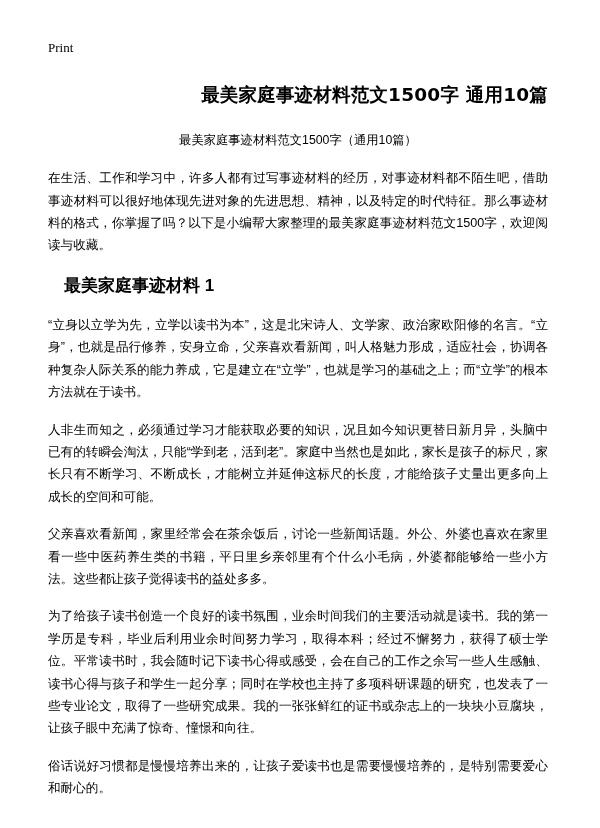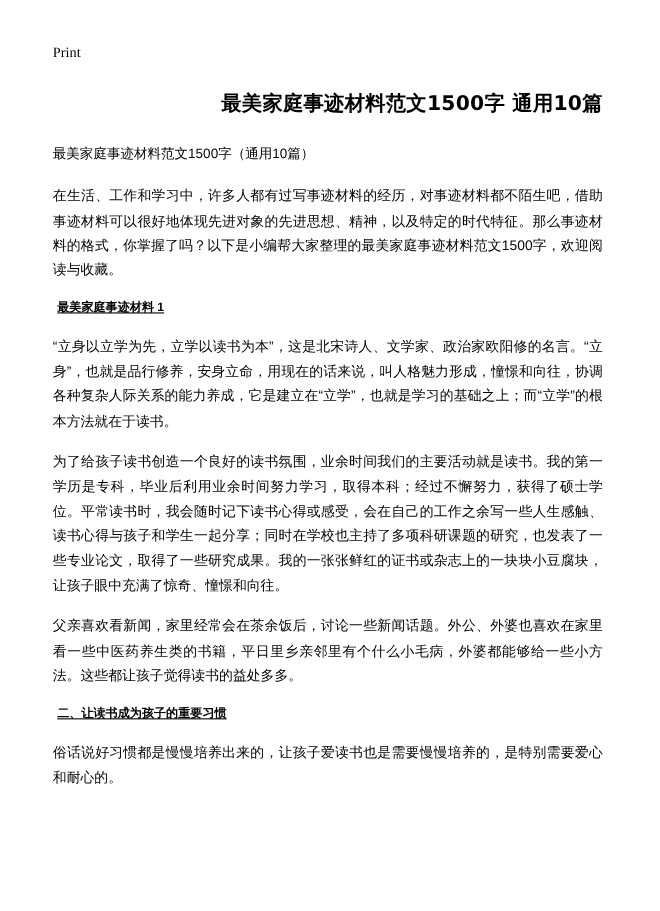--- a/index.html
+++ b/index.html
@@ -34,50 +34,50 @@
     font-size: 18.5px;
     text-align: right;
     letter-spacing: 0.2px;
     margin: 0 0 24px 0;
     line-height: 1.4;
   }
   .subtitle {
     font-size: 12.3px;
     line-height: 1.6;
     margin: 0 0 16px 0;
+    text-align: center;
   }
   p.body-text {
     font-size: 12.6px;
     line-height: 1.78;
     margin: 12px 0 15px 0;
     text-align: justify;
     text-justify: inter-ideograph;
   }
   h2.section-head {
-    font-size: 11px;
+    font-size: 17px;
     font-weight: bold;
     line-height: 1.6;
-    margin: 0 0 15px 4px;
-    text-decoration: underline;
+    margin: 0 0 15px 16px;
   }
 </style>
 </head>
 <body>
 
 <div class="page">
 
   <div class="print-label">Print</div>
 
   <h1 class="doc-title">最美家庭事迹材料范文1500字  通用10篇</h1>
 
   <div class="subtitle">最美家庭事迹材料范文1500字（通用10篇）</div>
 
   <div id="content">
       <p class="body-text">在生活、工作和学习中，许多人都有过写事迹材料的经历，对事迹材料都不陌生吧，借助事迹材料可以很好地体现先进对象的先进思想、精神，以及特定的时代特征。那么事迹材料的格式，你掌握了吗？以下是小编帮大家整理的最美家庭事迹材料范文1500字，欢迎阅读与收藏。</p>
       <h2 class="section-head">最美家庭事迹材料 1</h2>
-      <p class="body-text">“立身以立学为先，立学以读书为本”，这是北宋诗人、文学家、政治家欧阳修的名言。“立身”，也就是品行修养，安身立命，用现在的话来说，叫人格魅力形成，憧憬和向往，协调各种复杂人际关系的能力养成，它是建立在“立学”，也就是学习的基础之上；而“立学”的根本方法就在于读书。</p>
+      <p class="body-text">“立身以立学为先，立学以读书为本”，这是北宋诗人、文学家、政治家欧阳修的名言。“立身”，也就是品行修养，安身立命，父亲喜欢看新闻，叫人格魅力形成，适应社会，协调各种复杂人际关系的能力养成，它是建立在“立学”，也就是学习的基础之上；而“立学”的根本方法就在于读书。</p>
+      <p class="body-text">人非生而知之，必须通过学习才能获取必要的知识，况且如今知识更替日新月异，头脑中已有的转瞬会淘汰，只能“学到老，活到老”。家庭中当然也是如此，家长是孩子的标尺，家长只有不断学习、不断成长，才能树立并延伸这标尺的长度，才能给孩子丈量出更多向上成长的空间和可能。</p>
+      <p class="body-text">父亲喜欢看新闻，家里经常会在茶余饭后，讨论一些新闻话题。外公、外婆也喜欢在家里看一些中医药养生类的书籍，平日里乡亲邻里有个什么小毛病，外婆都能够给一些小方法。这些都让孩子觉得读书的益处多多。</p>
       <p class="body-text">为了给孩子读书创造一个良好的读书氛围，业余时间我们的主要活动就是读书。我的第一学历是专科，毕业后利用业余时间努力学习，取得本科；经过不懈努力，获得了硕士学位。平常读书时，我会随时记下读书心得或感受，会在自己的工作之余写一些人生感触、读书心得与孩子和学生一起分享；同时在学校也主持了多项科研课题的研究，也发表了一些专业论文，取得了一些研究成果。我的一张张鲜红的证书或杂志上的一块块小豆腐块，让孩子眼中充满了惊奇、憧憬和向往。</p>
-      <p class="body-text">父亲喜欢看新闻，家里经常会在茶余饭后，讨论一些新闻话题。外公、外婆也喜欢在家里看一些中医药养生类的书籍，平日里乡亲邻里有个什么小毛病，外婆都能够给一些小方法。这些都让孩子觉得读书的益处多多。</p>
-      <h2 class="section-head">二、让读书成为孩子的重要习惯</h2>
       <p class="body-text">俗话说好习惯都是慢慢培养出来的，让孩子爱读书也是需要慢慢培养的，是特别需要爱心和耐心的。</p>
     </div>
 
 </div>
 
 </body></html>

